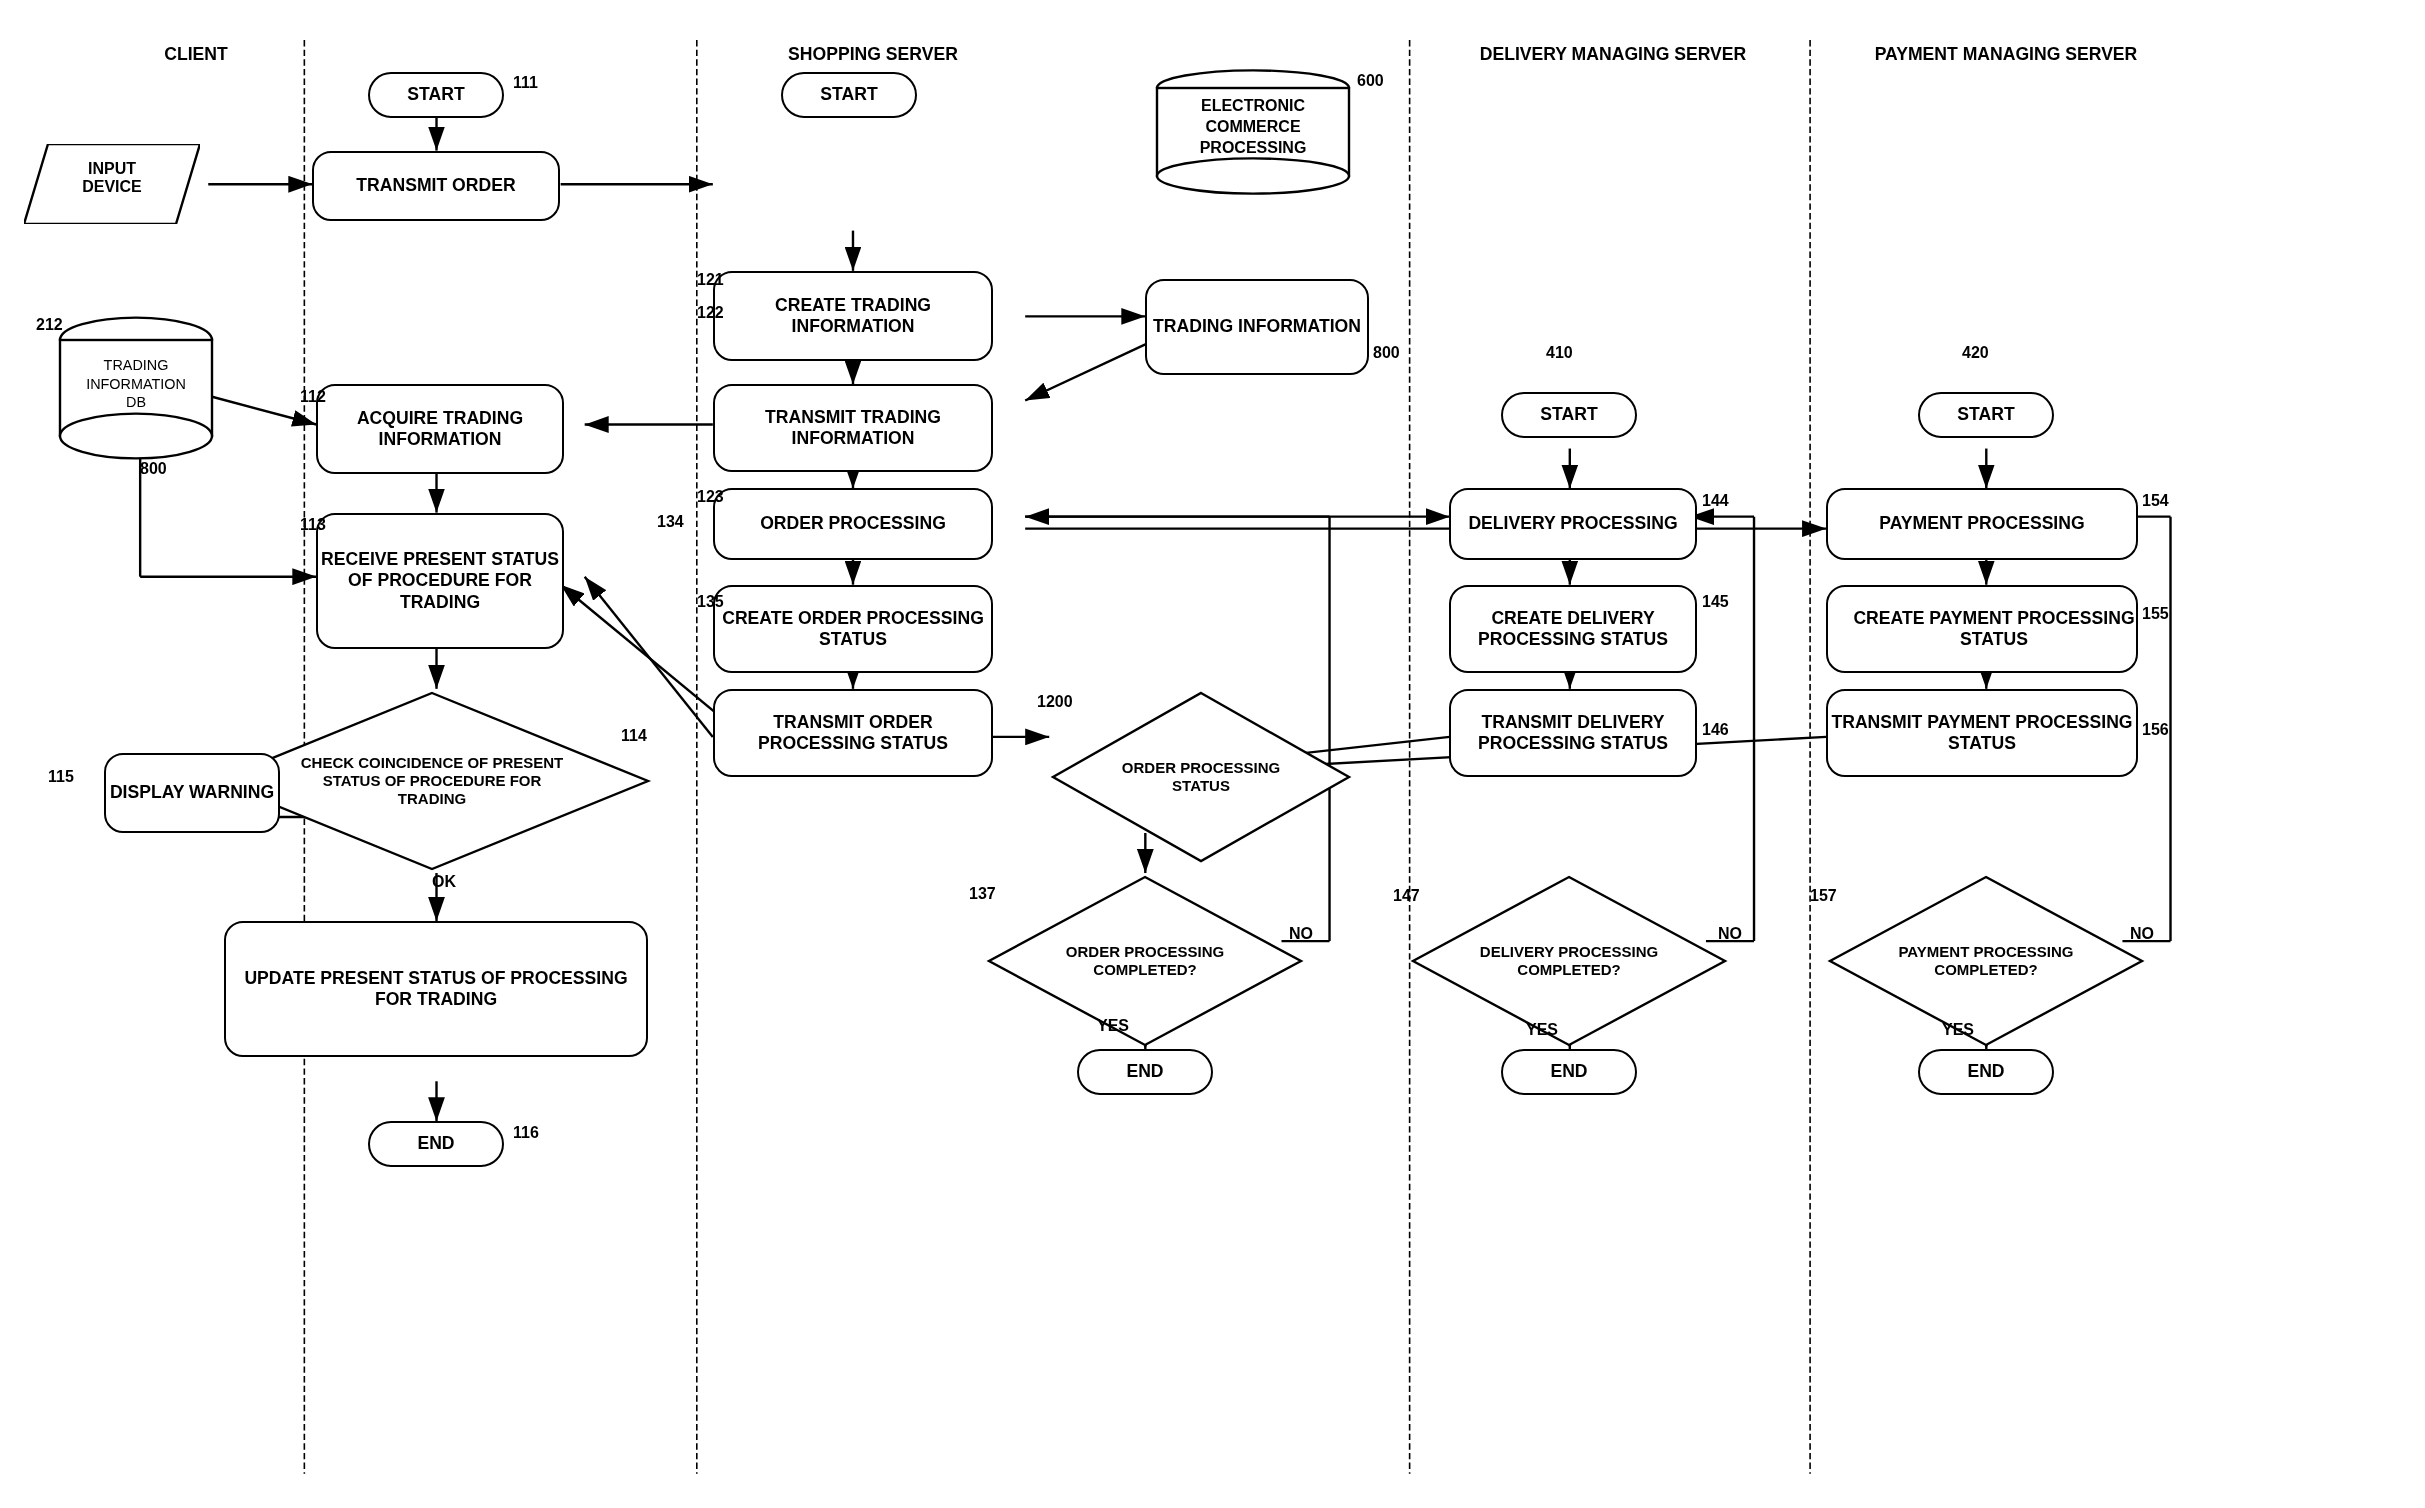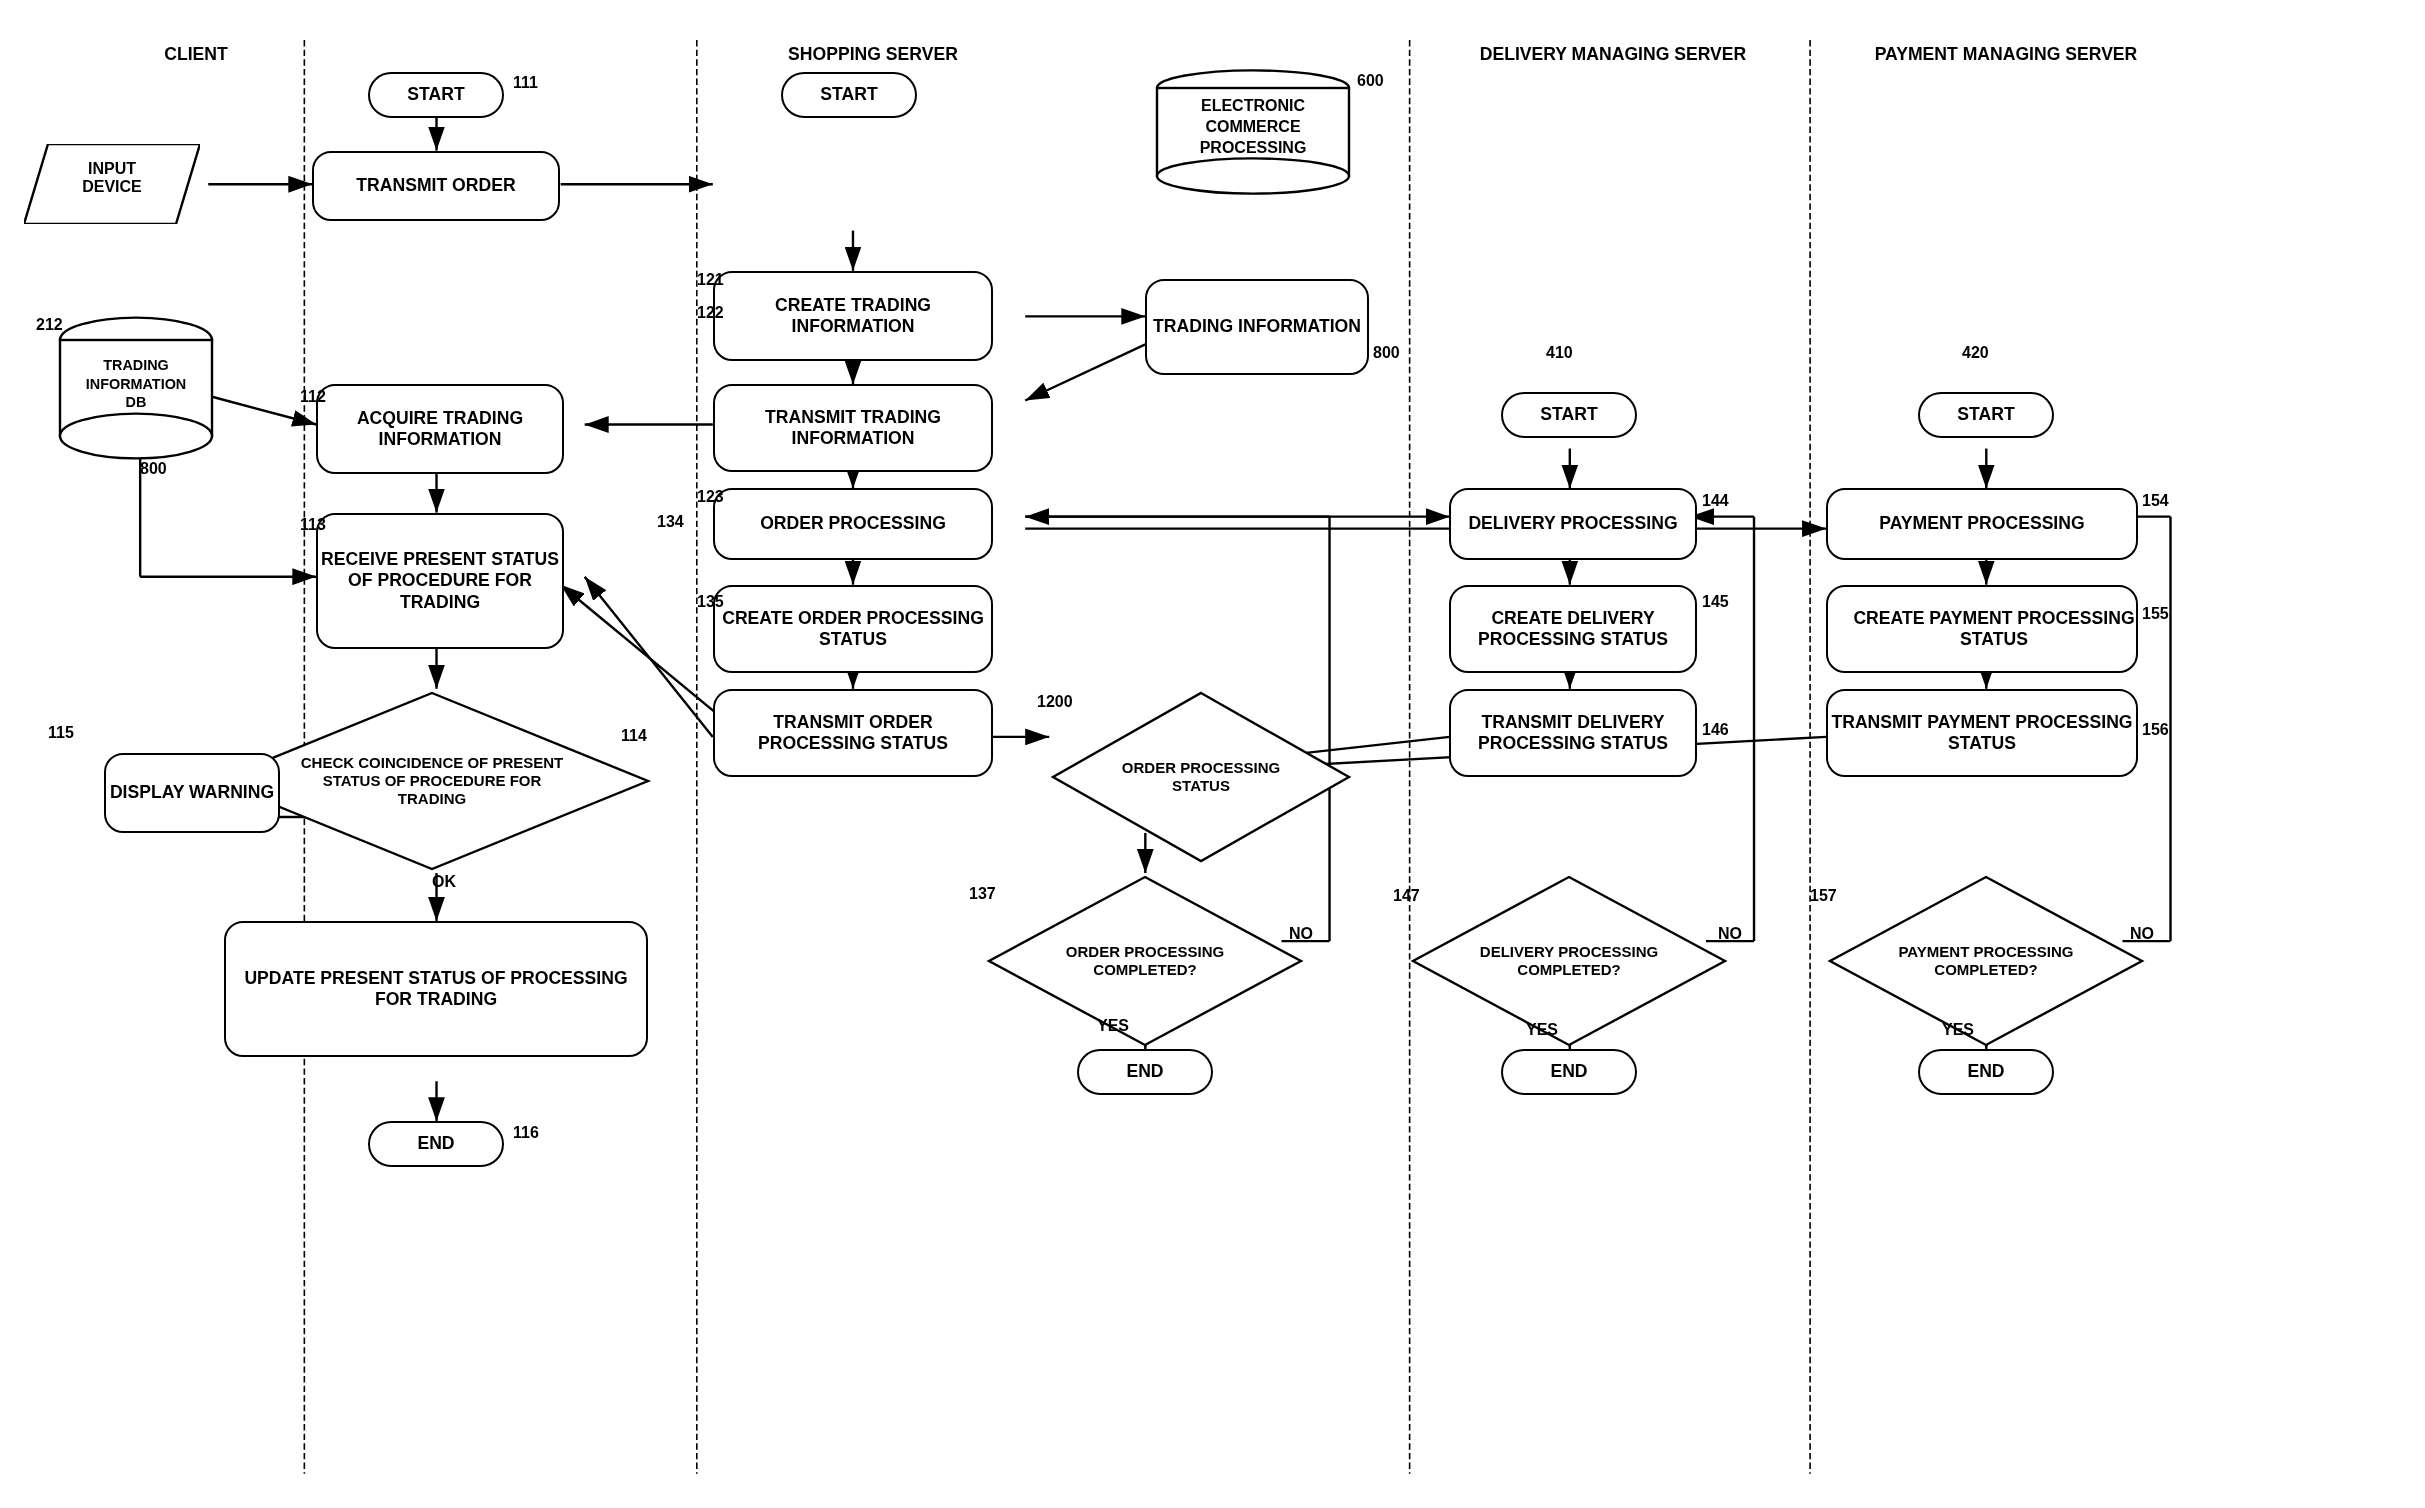--- a/index.html
+++ b/index.html
@@ -254,21 +254,21 @@
     </svg>
     <div style="position:absolute;top:16px;left:16px;width:144px;text-align:center;font-size:16px;font-weight:bold;">INPUT<br>DEVICE</div>
   </div>
 
   <div style="position:absolute; left:56px; top:316px; width:160px; height:144px;">
     <svg width="160" height="144" viewBox="0 0 200 180">
       <ellipse cx="100" cy="30" rx="95" ry="28" fill="white" stroke="black" stroke-width="3"></ellipse>
       <rect x="5" y="30" width="190" height="120" fill="white" stroke="black" stroke-width="3"></rect>
       <ellipse cx="100" cy="150" rx="95" ry="28" fill="white" stroke="black" stroke-width="3"></ellipse>
     </svg>
-    <div style="position:absolute;top:40px;left:0;width:160px;text-align:center;font-size:14.4px;font-weight:bold;line-height:1.3;">TRADING<br>INFORMATION<br>DB</div>
+    <div style="position:absolute;top:40px;left:0;width:160px;text-align:center;font-size:14.4px;font-weight:normal;line-height:1.3;">TRADING<br>INFORMATION<br>DB</div>
   </div>
   <div class="label" style="left:36px; top:316px;">212</div>
   <div class="label" style="left:140px; top:460px;">800</div>
 
   <div class="node rect" style="left:713px; top:488px; width:280px; height:72px;">
     <span>ORDER PROCESSING</span>
   </div>
   <div class="label" style="left:697px; top:488px;">123</div>
   <div class="label" style="left:657px; top:513px;">134</div>
 
@@ -296,21 +296,21 @@
   </div>
   <div class="label" style="left:621px; top:727px;">114</div>
 
   <div class="label" style="left:196px; top:801px;">NG</div>
 
   <div class="label" style="left:432px; top:873px;">OK</div>
 
   <div class="node rect" style="left:64px; top:753px; width:176px; height:80px;margin-left:40px;">
     <span>DISPLAY WARNING</span>
   </div>
-  <div class="label" style="left:48px; top:724px;">115</div>
+  <div class="label" style="left:48px; top:768px;">115</div>
 
   <div class="node rect" style="left:224px; top:921px; width:424px; height:136px;">
     <span>UPDATE PRESENT STATUS OF PROCESSING FOR TRADING</span>
   </div>
 
   <div class="node rounded" style="left:368px; top:1121px; width:136px; height:46px;">
     <span>END</span>
   </div>
   <div class="label" style="left:513px; top:1124px;">116</div>
 

